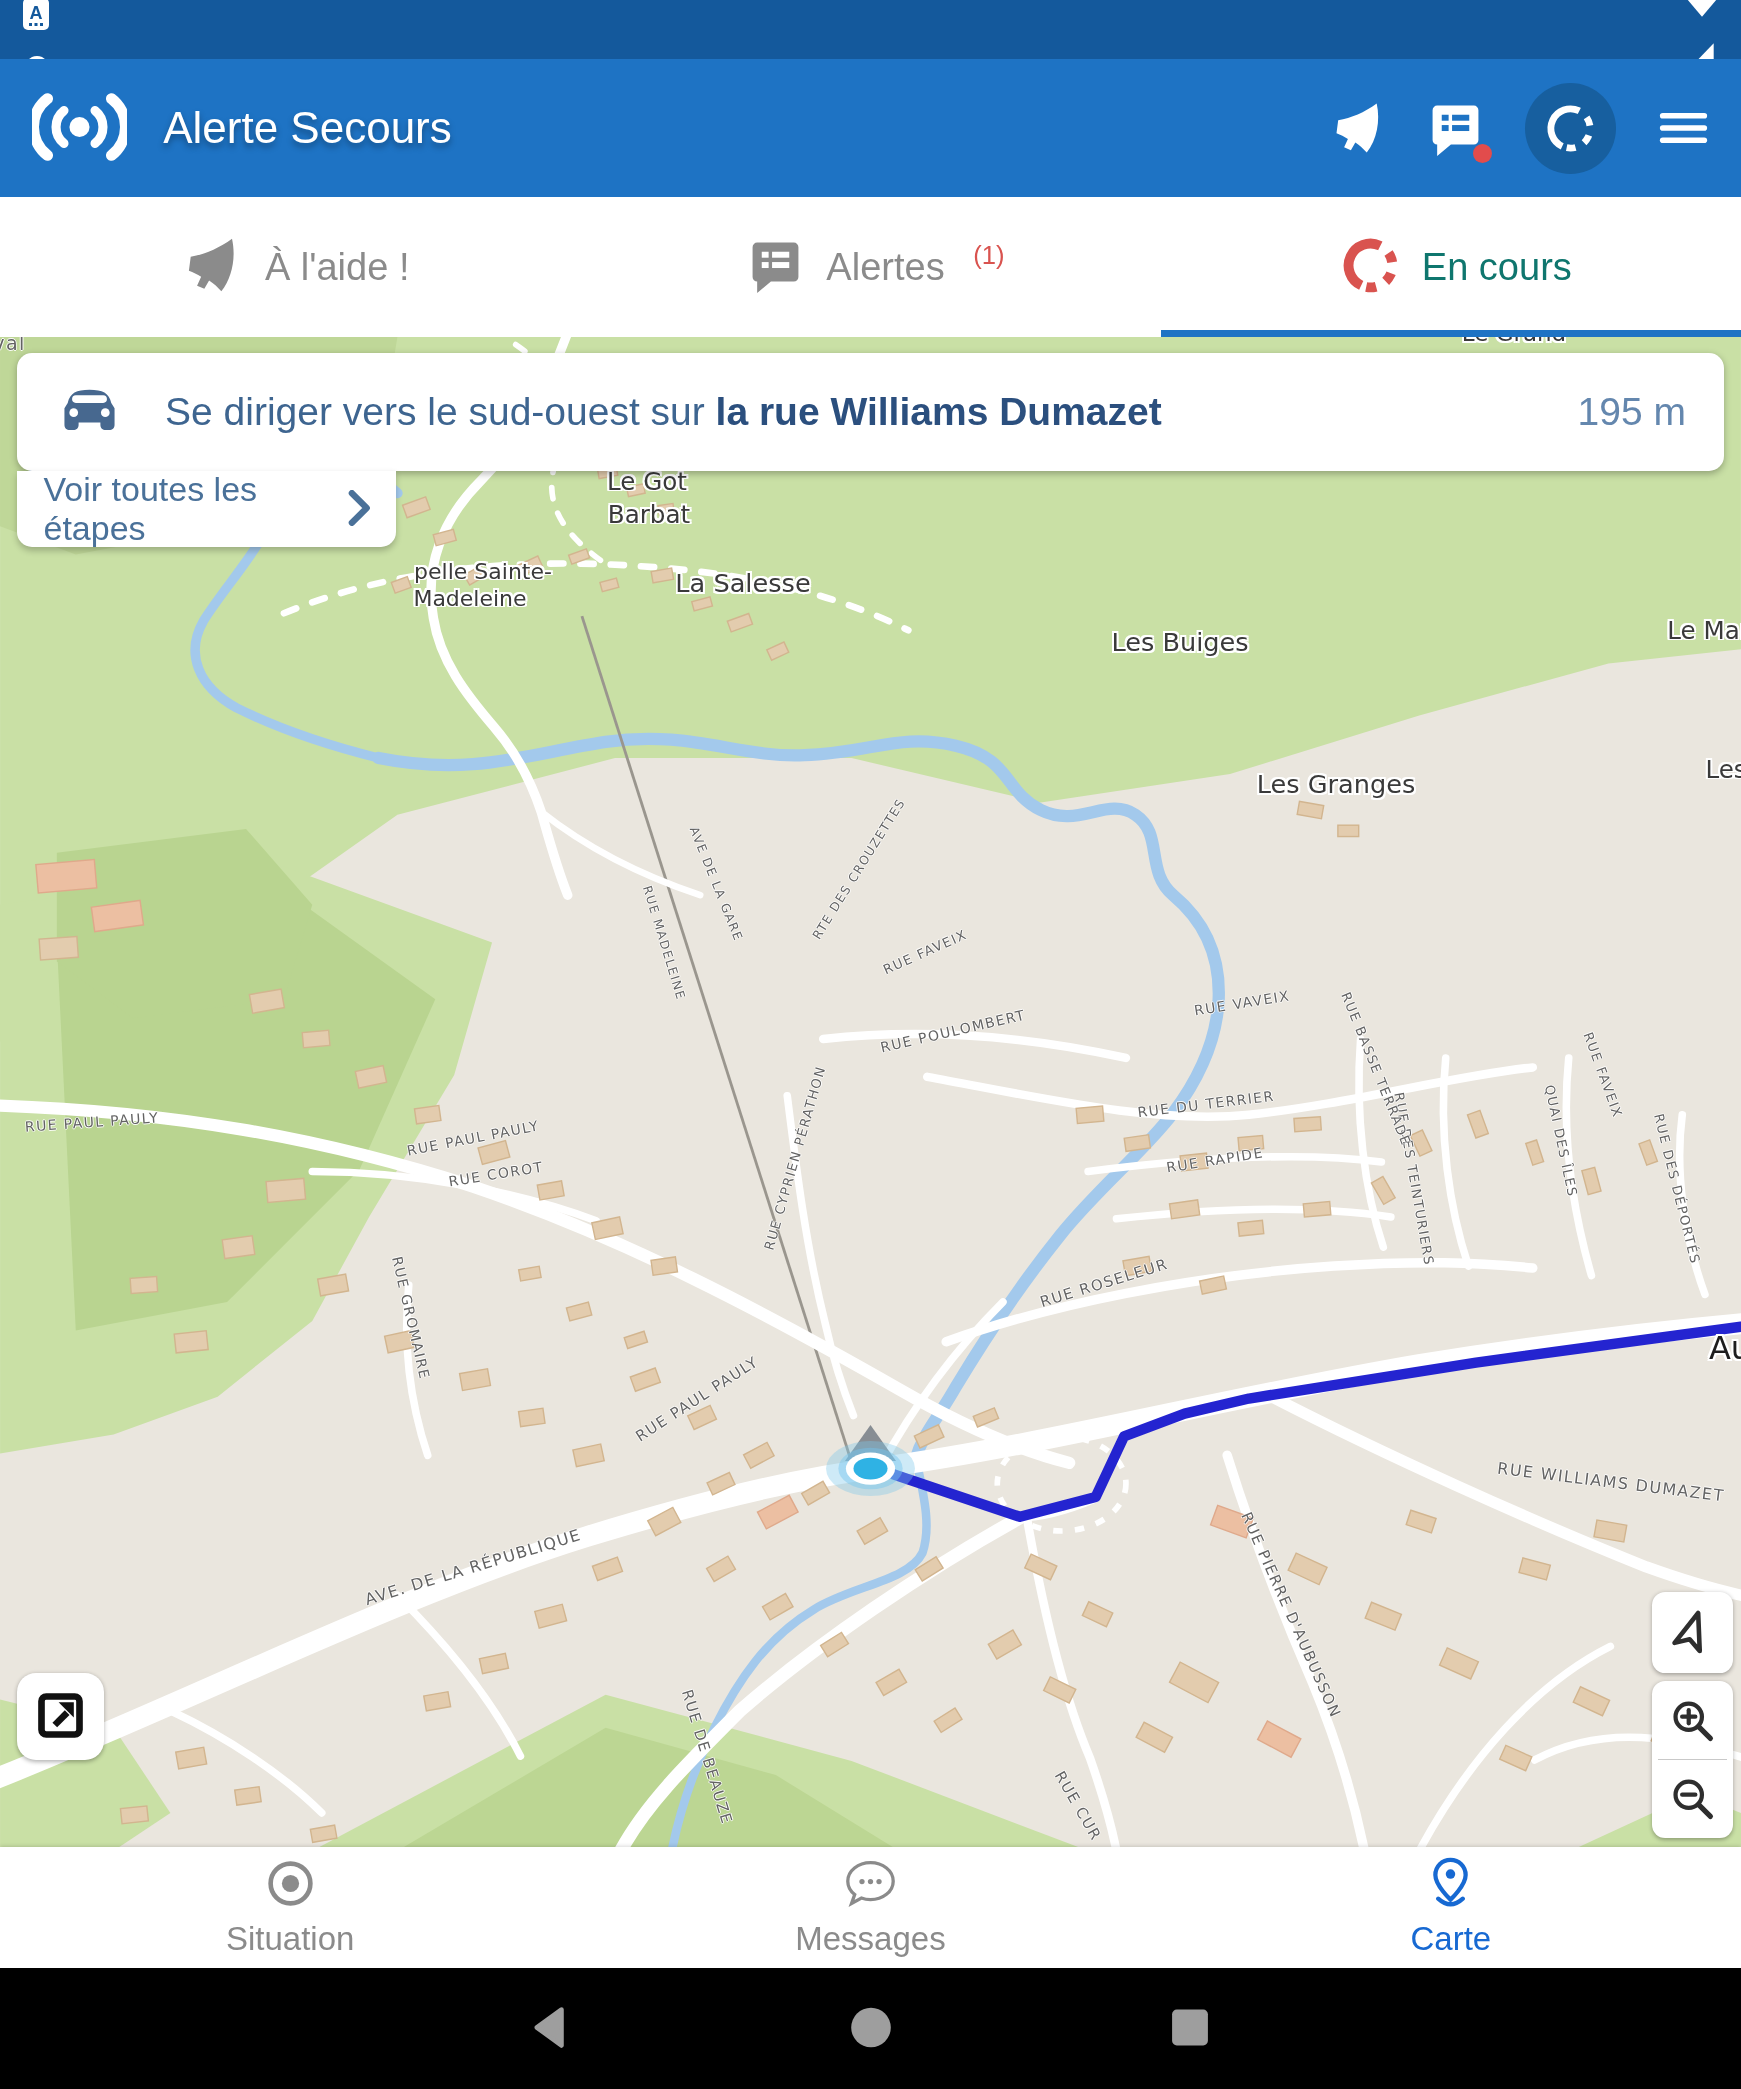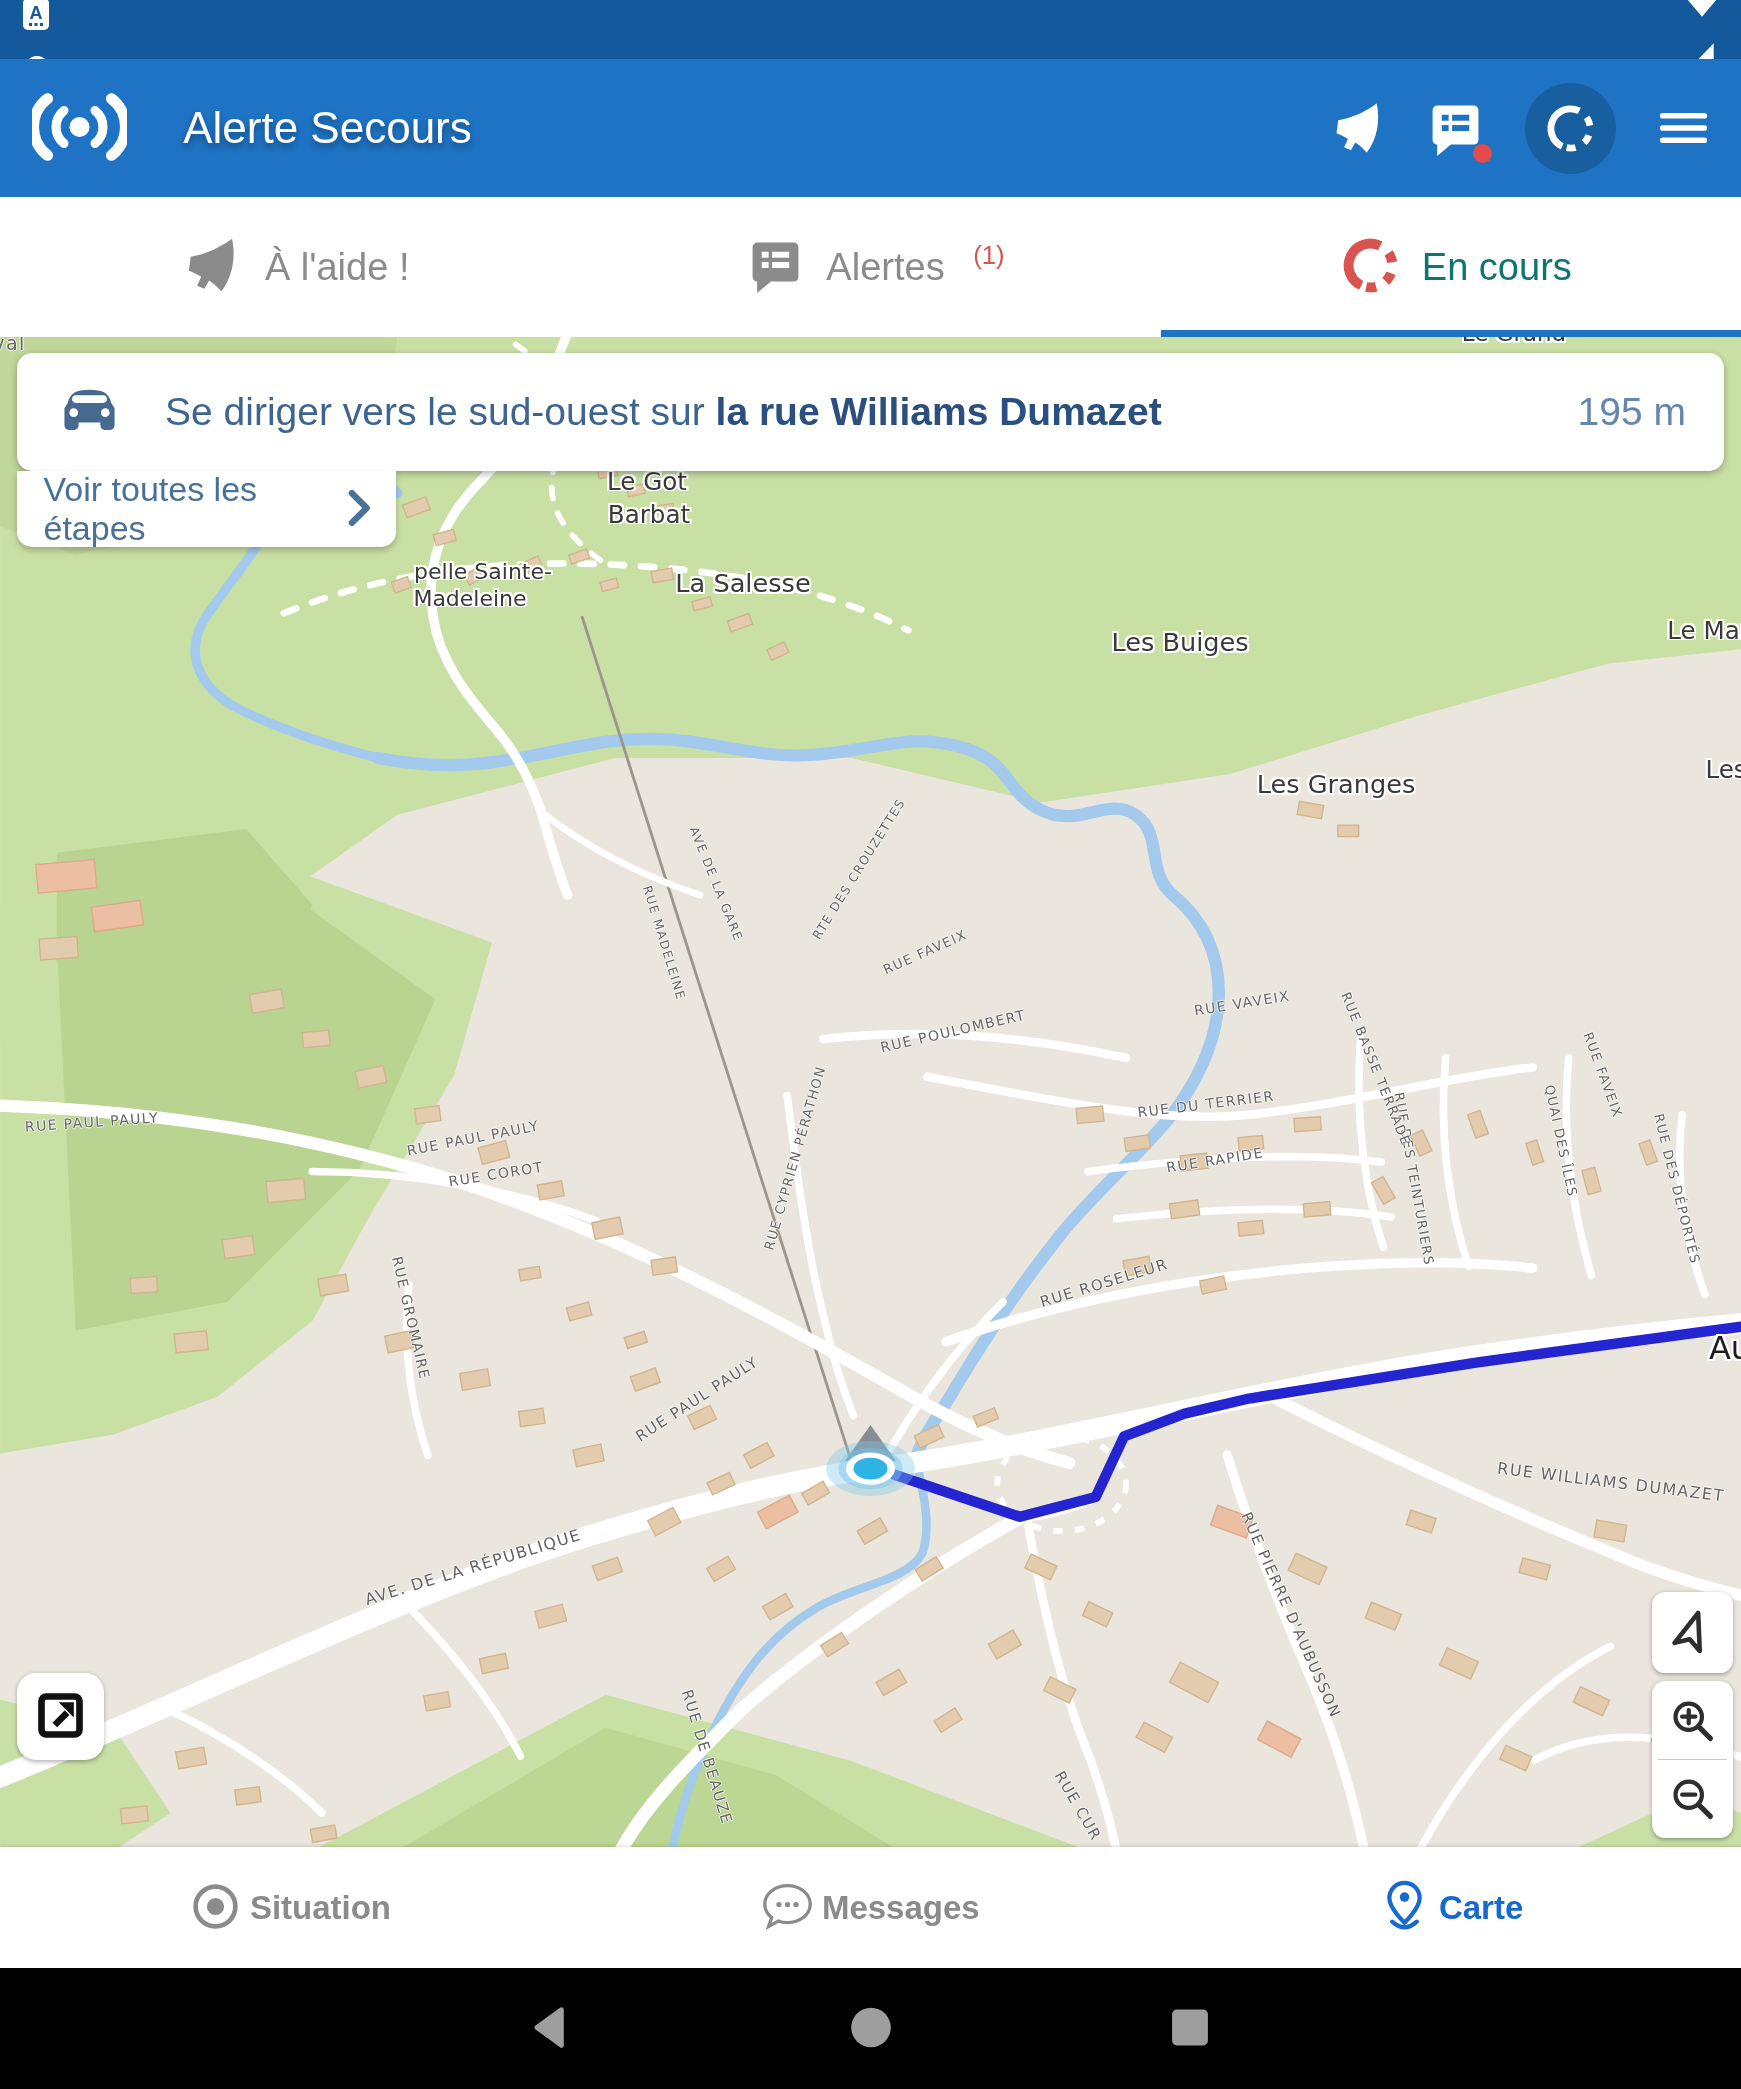--- a/index.html
+++ b/index.html
@@ -8,21 +8,21 @@
   
   #status-bar{position:absolute;left:0;top:0;width:100%;height:59px;background:#14599c;
     display:flex;align-items:center;justify-content:space-between;padding:0 21px;box-sizing:border-box;}
   .sb-left,.sb-right{display:flex;align-items:flex-start;gap:23px;flex-direction:column;}
   .sb-time{color:#fff;font-size:32px;letter-spacing:0.9px;}
   .sb-ico{display:flex;align-items:center;}
   
   #app-bar{position:absolute;left:0;top:59px;width:100%;height:138px;background:#1e73c4;
     display:flex;align-items:center;padding:0 24.6px;box-sizing:border-box;}
   #app-logo{margin-left:7.6px;}
-  #app-title{color:#fff;font-size:44px;font-weight:500;margin-left:56px;flex:1;
+  #app-title{color:#fff;font-size:44px;font-weight:500;margin-left:36px;flex:1;
     text-shadow:0 3.8px 6.6px rgba(0,0,0,.35);}
   .ab-actions{display:flex;align-items:center;gap:42px;margin-right:7.6px;}
   .ab-btn{position:relative;display:flex;align-items:center;justify-content:center;}
   .ab-badge{position:absolute;right:-9.5px;bottom:-7.6px;width:19px;height:19px;border-radius:50%;background:#e24c4c;}
   .ab-progress-wrap{width:91px;height:91px;border-radius:50%;background:#175f9f;display:flex;align-items:center;justify-content:center;}
   
   #tab-bar{position:absolute;left:0;top:197px;width:100%;height:140px;background:#fff;display:flex;}
   .tab{flex:1;display:flex;align-items:center;justify-content:center;gap:23px;padding-left:12px;}
   .tab-label{font-size:38px;color:#8b8b8b;}
   .tab.active .tab-label{color:#0f766e;}
@@ -53,21 +53,21 @@
     display:flex;align-items:center;justify-content:center;}
   #locate-btn{left:1652px;top:1255px;width:81px;height:81px;border-radius:13.2px;}
   #zoom-box{position:absolute;left:1652px;top:1344px;width:81px;height:157px;background:#fff;border-radius:13.2px;
     box-shadow:0 1.9px 4.7px rgba(0,0,0,.3);display:flex;flex-direction:column;}
   .zoom-half{flex:1;display:flex;align-items:center;justify-content:center;}
   #zoom-divider{height:0.9px;background:#c9c9c9;margin:0 5.7px;}
   #expand-btn{left:17px;top:1336px;width:87px;height:87px;border-radius:19px;}
   
   #bottom-nav{position:absolute;left:0;top:1847px;width:100%;height:121px;background:#fff;display:flex;
     box-shadow:0 -0.9px 3.8px rgba(0,0,0,.15);}
-  .bn-item{flex:1;display:flex;flex-direction:row;align-items:center;justify-content:center;gap:7.6px;font-weight:bold;}
+  .bn-item{flex:1;display:flex;flex-direction:column;align-items:center;justify-content:center;gap:7.6px;}
   .bn-label{font-size:33px;color:#8b8b8b;}
   .bn-item.active .bn-label{color:#1769d2;}
   
   #android-bar{position:absolute;left:0;top:1968px;width:100%;height:121px;background:#000;}
   .and-ico{position:absolute;top:50%;transform:translate(-50%,-50%);}
   #and-back{left:552px;}#and-home{left:871px;}#and-recents{left:1190px;}
 </style>
 </head>
 <body>
 

